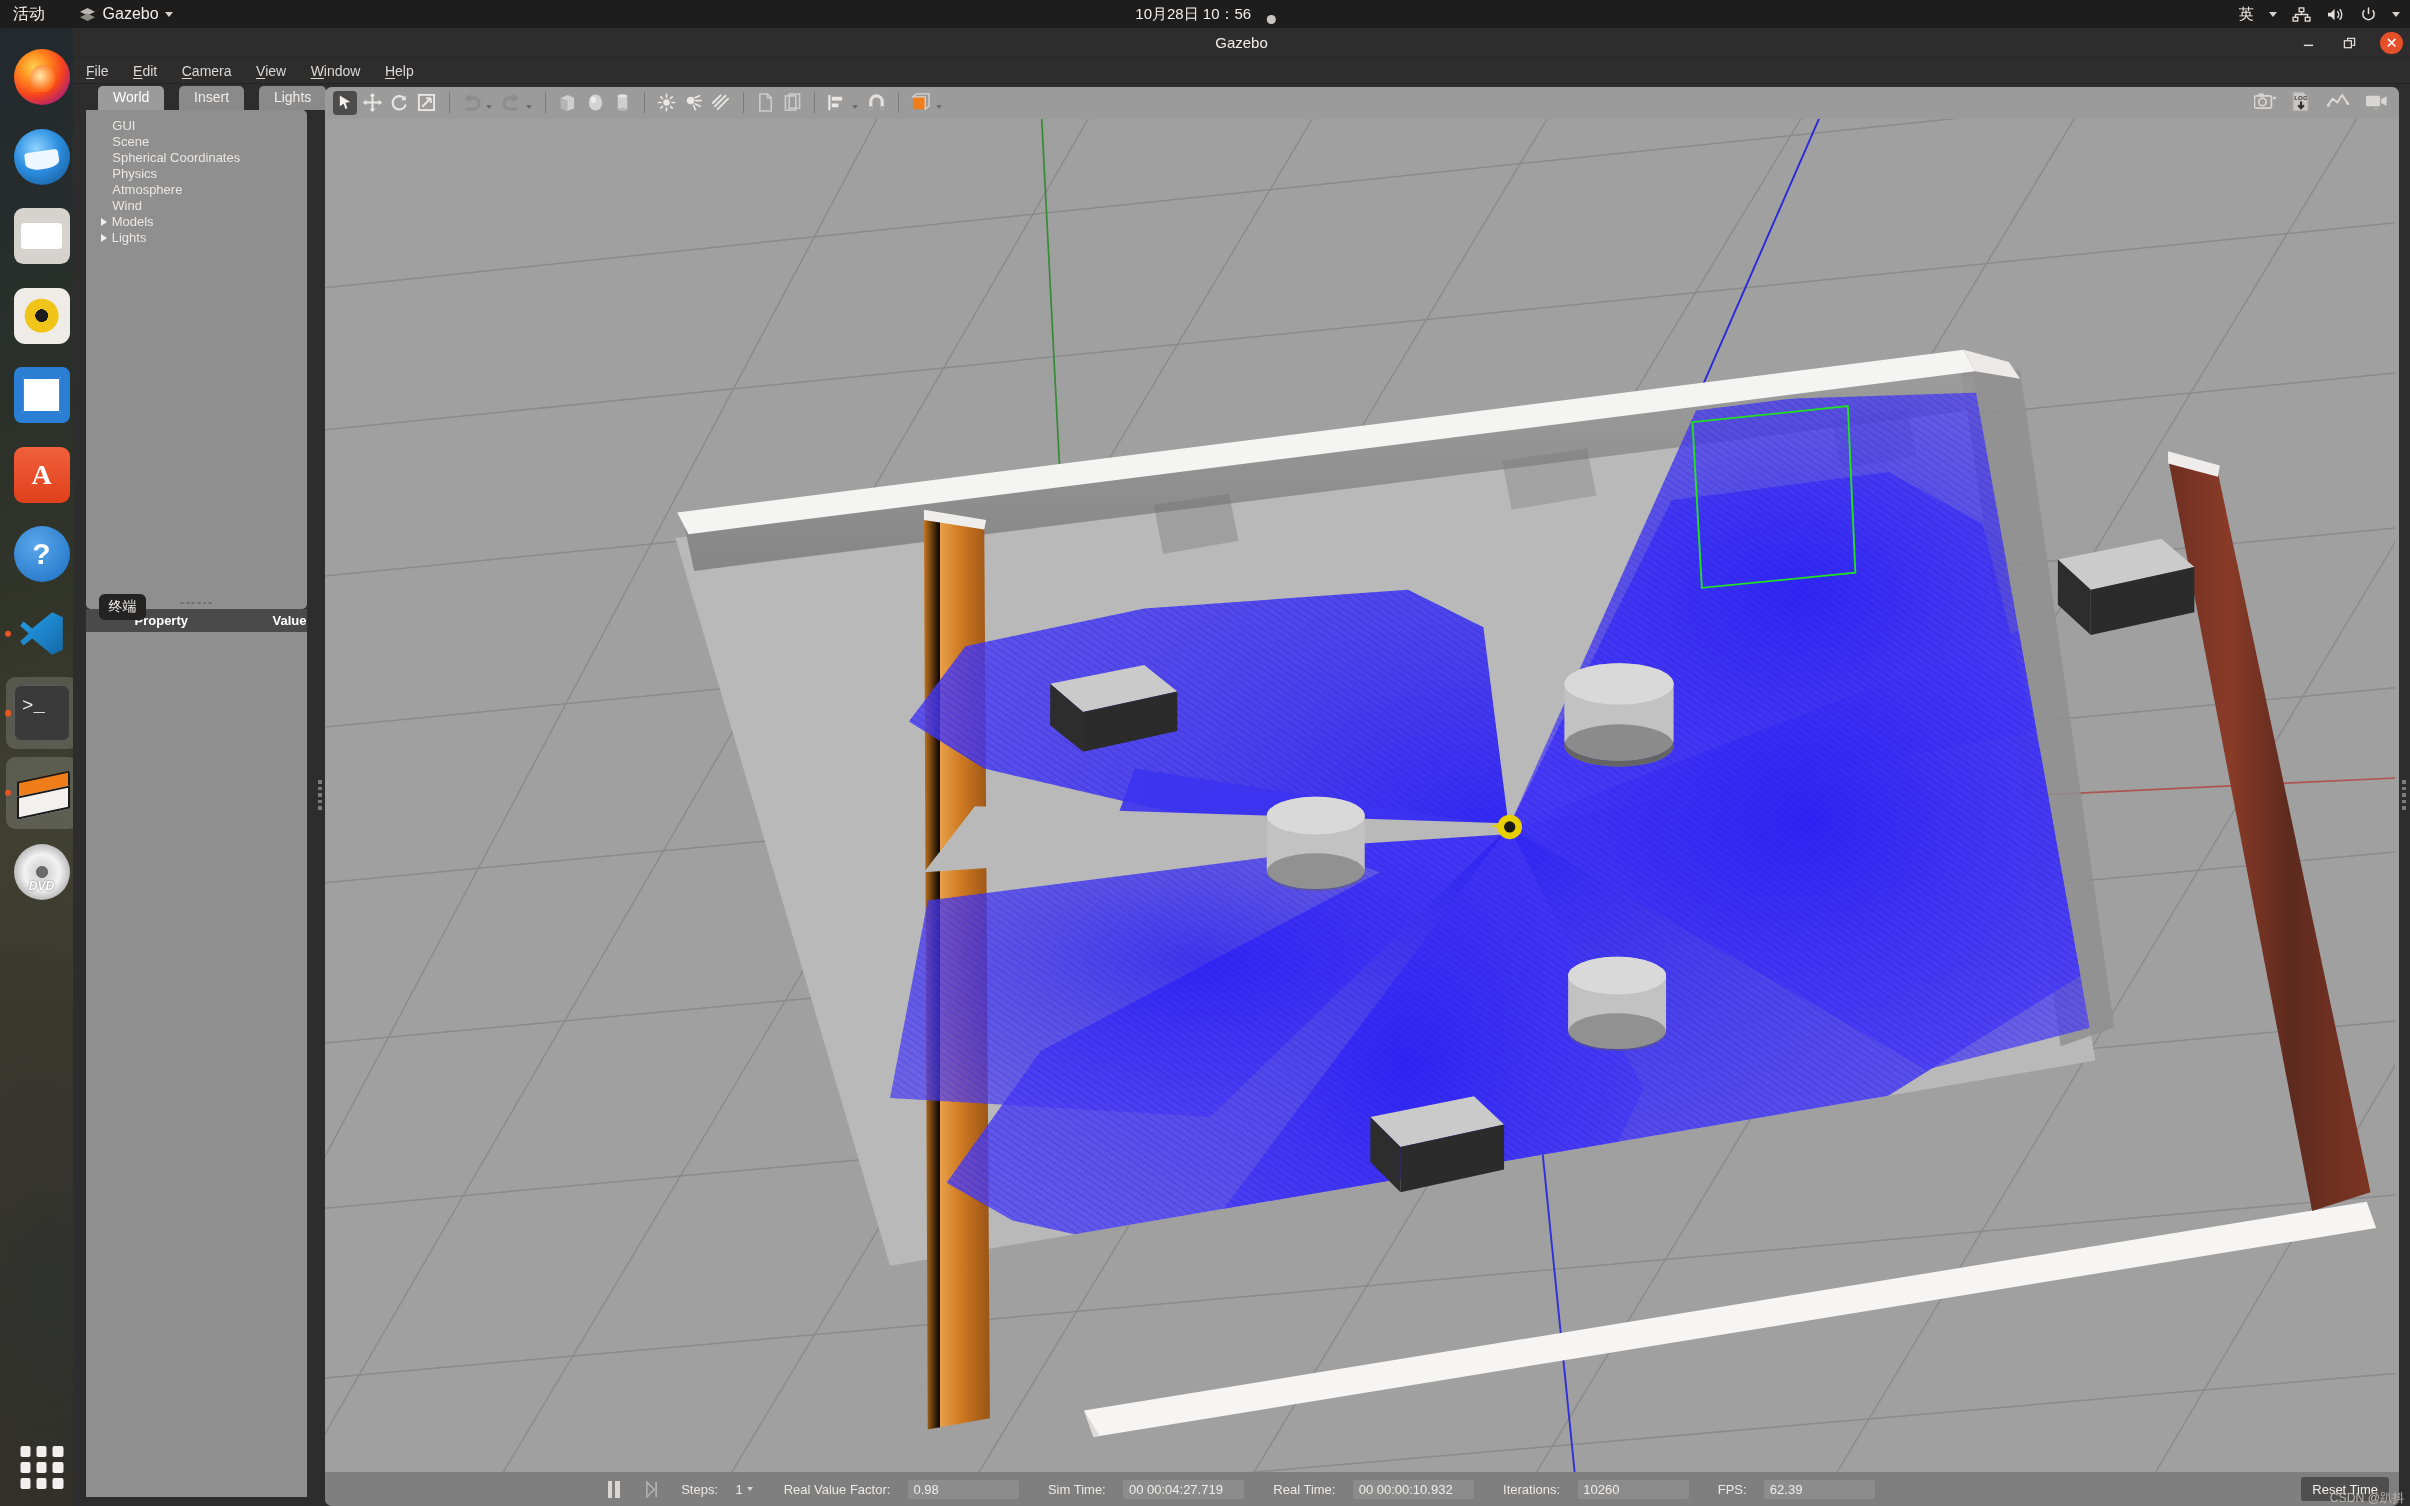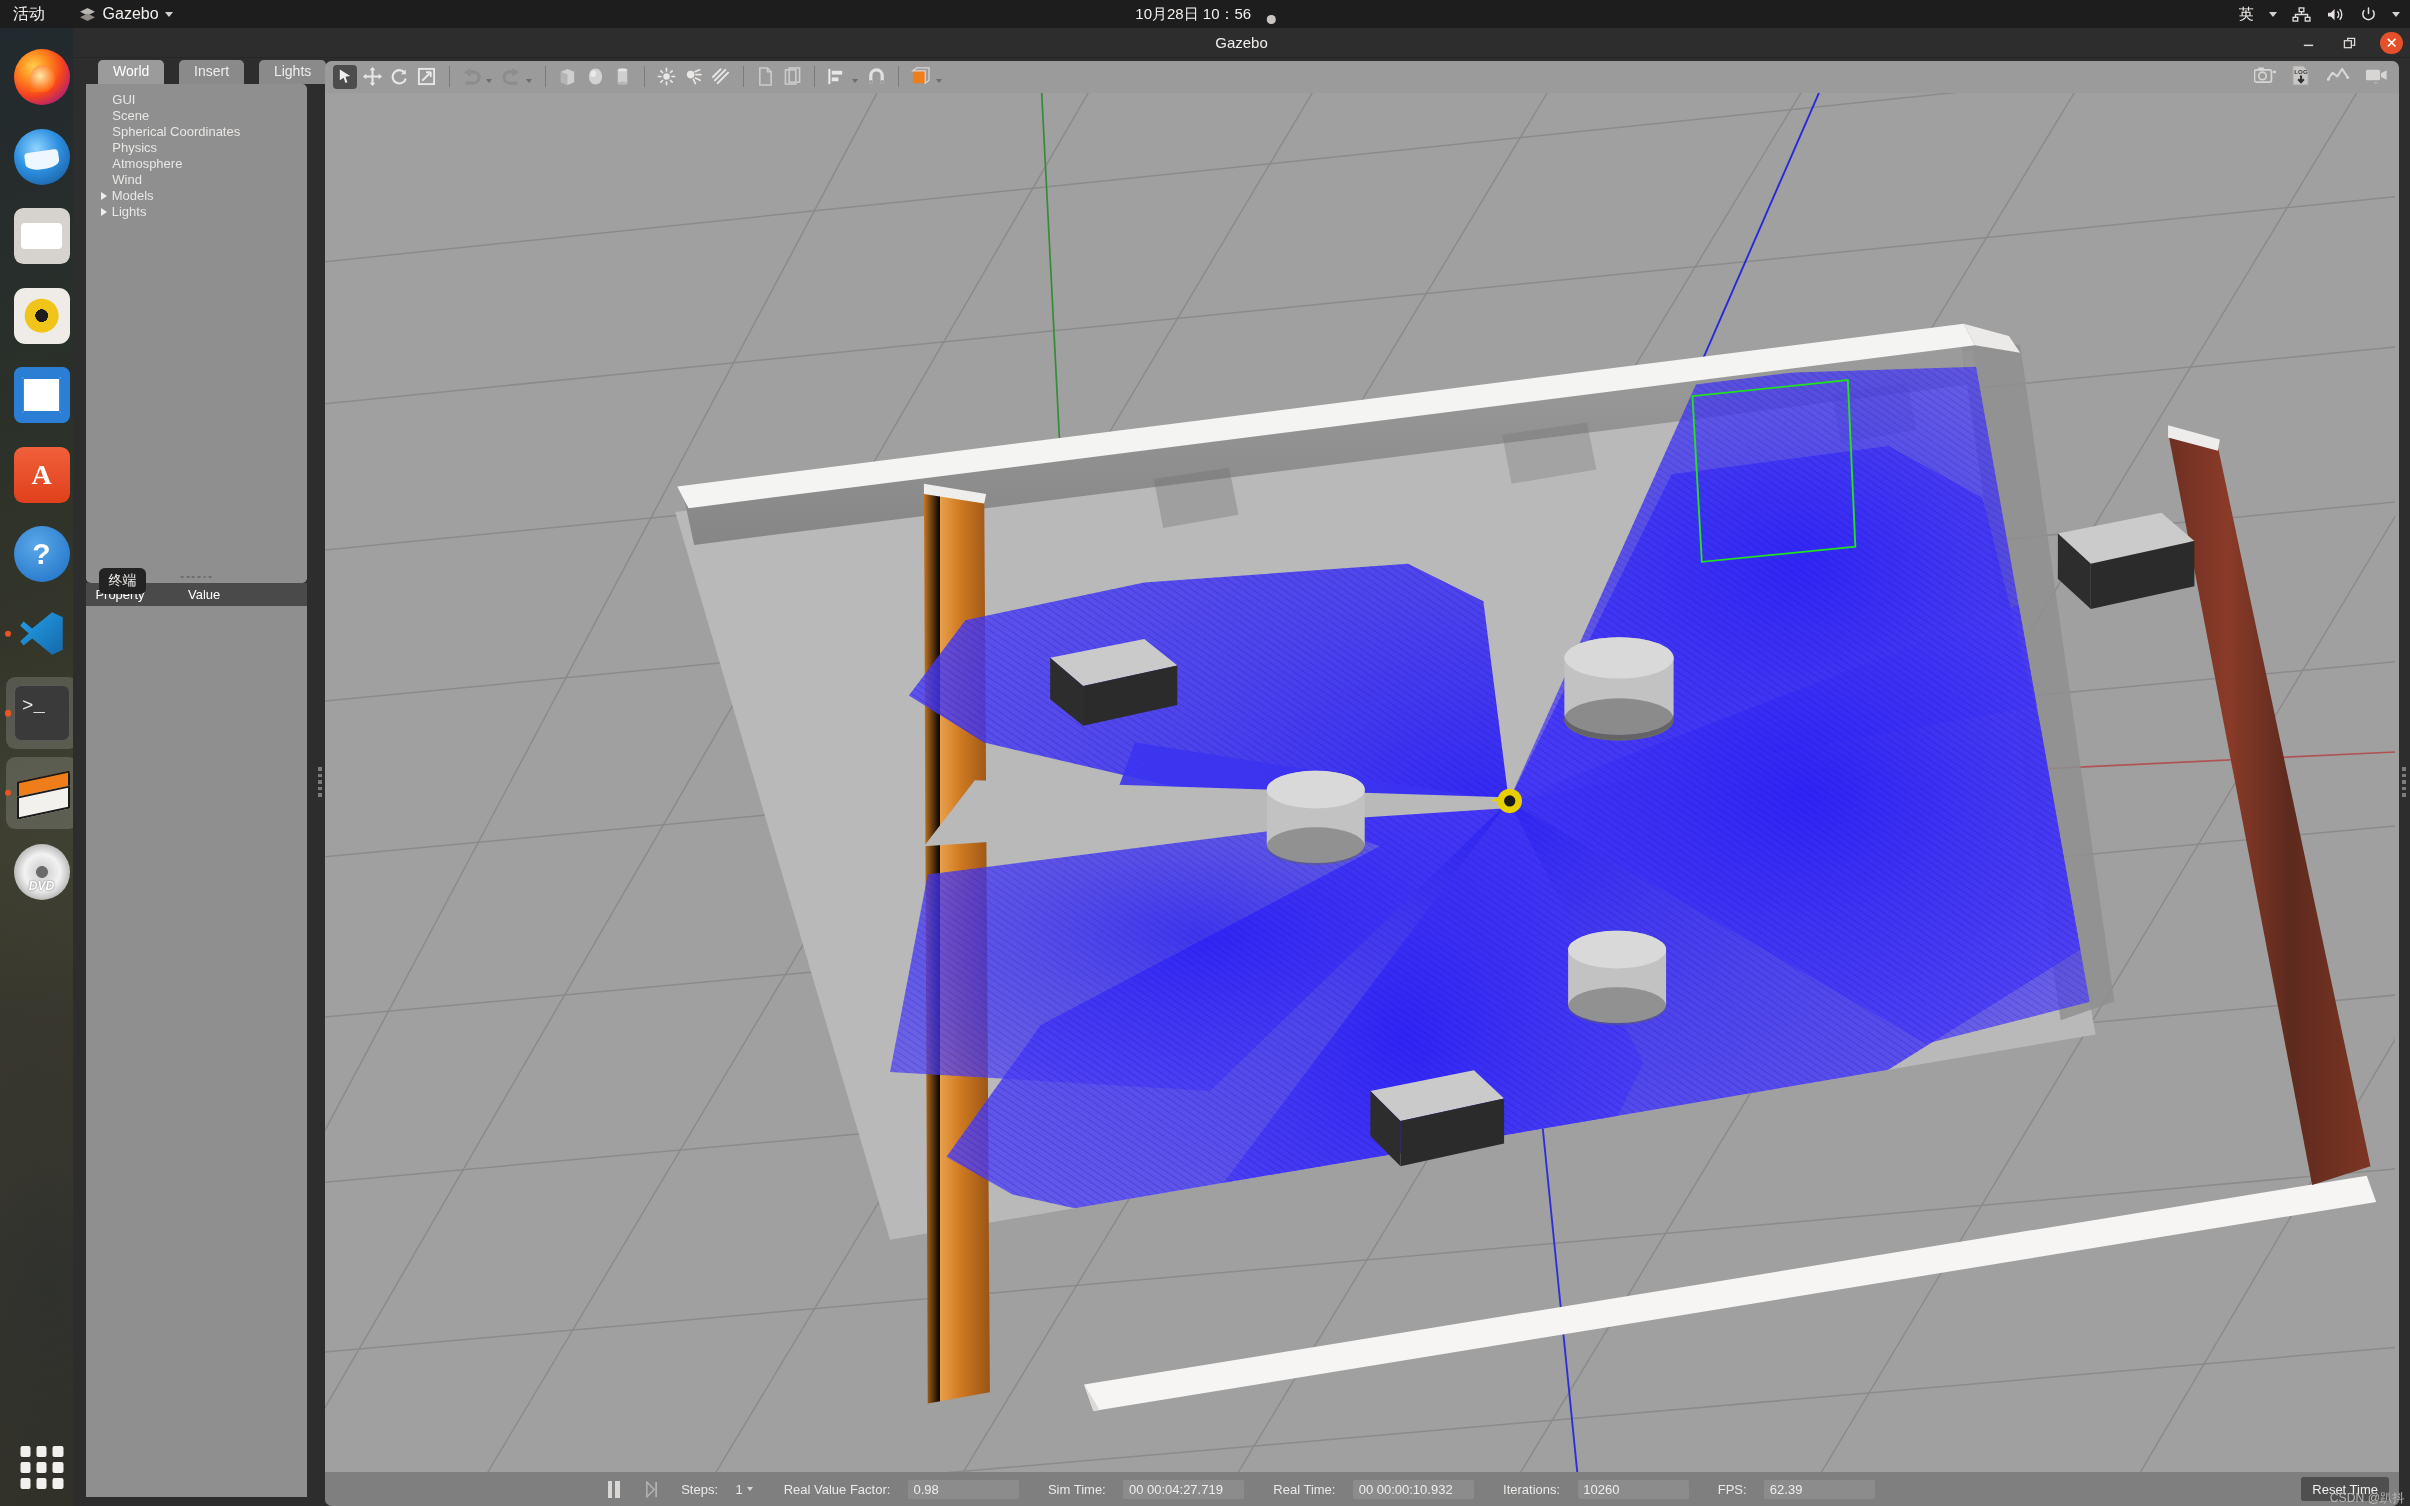--- a/index.html
+++ b/index.html
@@ -143,21 +143,21 @@
   .tree-row .arrow {
     width:0;height:0;border-top:4.7px solid transparent;border-bottom:4.7px solid transparent;
     border-left:6.6px solid #f0eeec; margin-right:4.7px; flex:none;
   }
   .tree-row .spacer { width:11.3px; flex:none; }
   .prop-area { flex:1; margin:0 7.5px 9.4px 13px; background:#8f8f8f; position:relative; }
   .grip { position:absolute; left:50%; top:-7.5px; transform:translateX(-50%); display:flex; gap:2.8px;}
   .grip i{width:2.8px;height:2.8px;background:#6e6e6e;display:block;}
   .prop-head {
     display:flex; height:22.6px; align-items:center; background:#4a4a4a; color:#fff;
-    font-size:13px; font-weight:normal;
+    font-size:13px; font-weight:bold;text-align:right;
   }
   .prop-head .c1{ width:102px; padding-left:9.4px;}
   .prop-head .c2{ flex:1; }
   #tooltip-term {
     position:absolute; left:13px; top:-15px; background:#232323; color:#f0eeec;
     font-size:14px; padding:3.8px 9.4px; border-radius:5.6px; z-index:5;
   }
   .splitter {
     width:11.3px; background:#2d2d2d; display:flex; align-items:center; justify-content:center; flex:none;
   }
@@ -321,20 +321,28 @@
         </svg>
       </span>
       <span class="wbtn close">
         <svg width="11.3" height="11.3" viewBox="0 0 12 12">
             <path d="M2.5 2.5l7 7M9.5 2.5l-7 7" stroke="#fff" stroke-width="1.7" stroke-linecap="round"></path>
           </svg>
       </span>
     </div>
   </div>
 
+  <div id="gz-menu">
+    <span class="mi"><u>F</u><span>ile</span></span>
+    <span class="mi"><u>E</u><span>dit</span></span>
+    <span class="mi"><u>C</u><span>amera</span></span>
+    <span class="mi"><u>V</u><span>iew</span></span>
+    <span class="mi"><u>W</u><span>indow</span></span>
+    <span class="mi"><u>H</u><span>elp</span></span>
+  </div>
 
   <div id="gz-body">
 
     <div id="left-panel">
       <div class="tabrow">
         <div class="tab active">World</div>
         <div class="tab">Insert</div>
         <div class="tab">Lights</div>
       </div>
 

